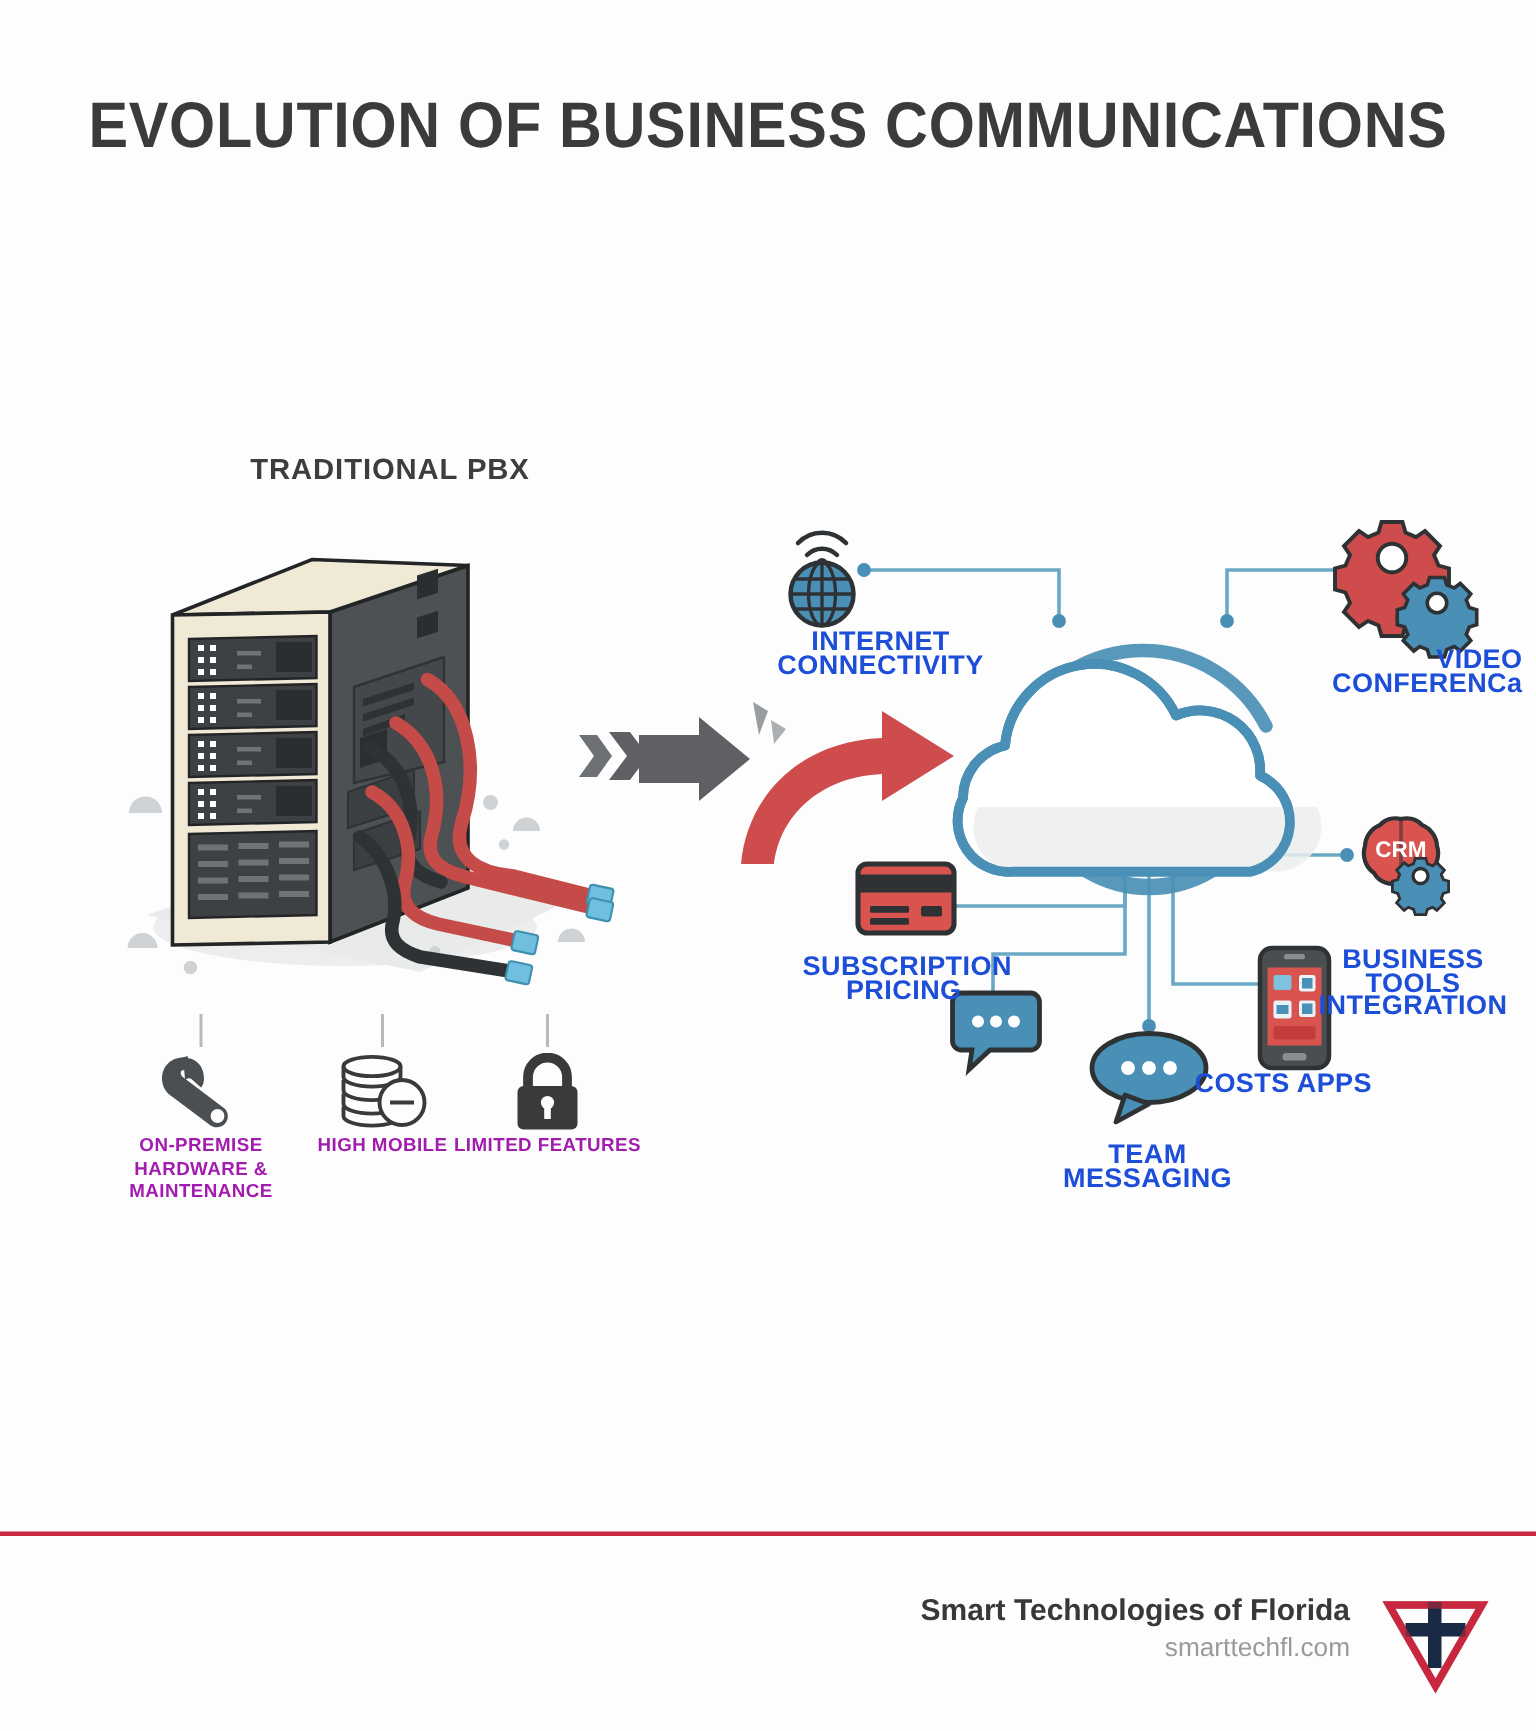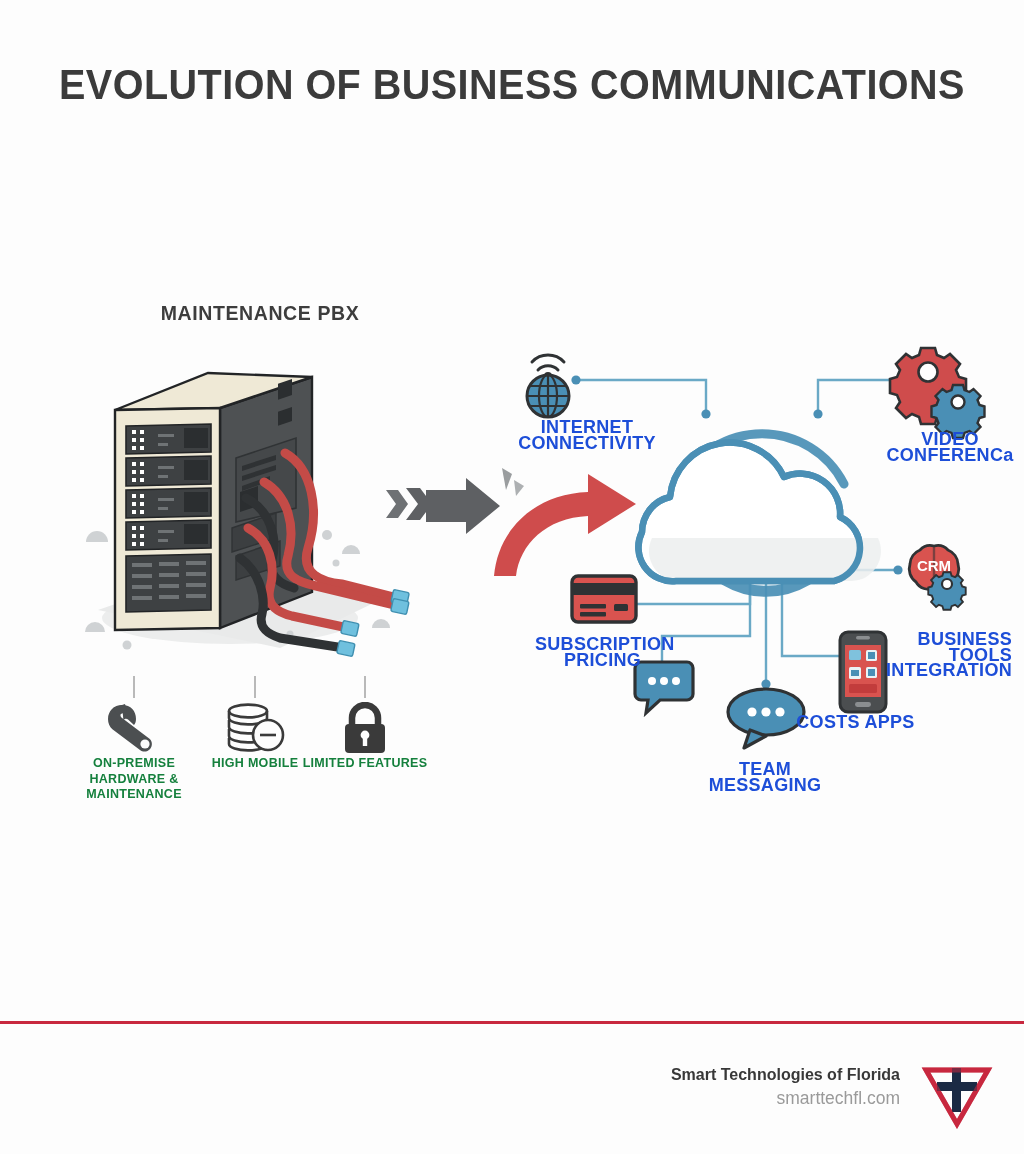--- a/index.html
+++ b/index.html
@@ -87,21 +87,21 @@
   .attr .glyph svg { display: block; margin: 0 auto; }
   .attr .caption {
     position: absolute;
     left: -6px;
     top: 80px;
     width: 132px;
     font-weight: bold;
     font-size: 12.5px;
     line-height: 15.5px;
     letter-spacing: 0.3px;
-    color: #15803d;
+    color: #a21caf;
   }
   #attr-0 { left: 14px;  top: 0; }
   #attr-1 { left: 135px; top: 0; }
   #attr-2 { left: 245px; top: 0; }
 
   
   #transition {
     position: absolute;
     left: 382px;
     top: 452px;
@@ -122,44 +122,44 @@
   .node-label {
     position: absolute;
     text-align: center;
     font-weight: bold;
     font-size: 18px;
     line-height: 15.5px;
     letter-spacing: 0.3px;
     color: #1d4ed8;
   }
   #lbl-internet   { left: 512px; top: 420px; width: 150px; }
-  #lbl-video      { left: 885px; top: 432px; width: 130px; }
+  #lbl-video      { left: 885px; top: 432px; width: 130px; text-align: right; }
   #lbl-subscription { left: 535px; top: 637px; width: 135px; }
-  #lbl-business   { left: 872px; top: 632px; width: 140px; text-align: right; }
+  #lbl-business   { left: 872px; top: 632px; width: 140px; }
   #lbl-mobile     { left: 793px; top: 715px; width: 125px; }
   #lbl-team       { left: 695px; top: 762px; width: 140px; }
 
   
   #divider {
     position: absolute;
     left: 0;
     top: 1021px;
     width: 1024px;
     height: 3px;
     background: #c8283f;
   }
   #footer-text {
     position: absolute;
     right: 124px;
     top: 1062px;
     text-align: right;
   }
   #footer-company {
     font-weight: bold;
-    font-size: 16px;
+    font-size: 20px;
     line-height: 25px;
     color: #383838;
     white-space: nowrap;
     margin-left: 29px;
   }
   #footer-site {
     font-size: 17.5px;
     line-height: 23px;
     color: #9a9a9a;
     white-space: nowrap;
@@ -173,21 +173,21 @@
     height: 70px;
   }
 </style>
 </head>
 <body>
 
 <div id="page">
 
   <div id="title">EVOLUTION OF BUSINESS COMMUNICATIONS</div>
 
-  <div class="section-heading" id="heading-pbx">MAINTENANCE PBX</div>
+  <div class="section-heading" id="heading-pbx">TRADITIONAL PBX</div>
 
   <div id="server-wrap">
     <svg width="330" height="300" viewBox="0 0 330 300">
 
       <ellipse cx="150" cy="258" rx="128" ry="26" fill="#eceded"></ellipse>
       <polygon points="18,250 128,212 300,240 200,288" fill="#e9eaea"></polygon>
 
       <path d="M6 182 a11 11 0 0 1 22 0 z" fill="#cfd2d4"></path>
       <path d="M262 194 a9 9 0 0 1 18 0 z" fill="#cfd2d4"></path>
       <circle cx="247" cy="175" r="5" fill="#cfd2d4"></circle>

